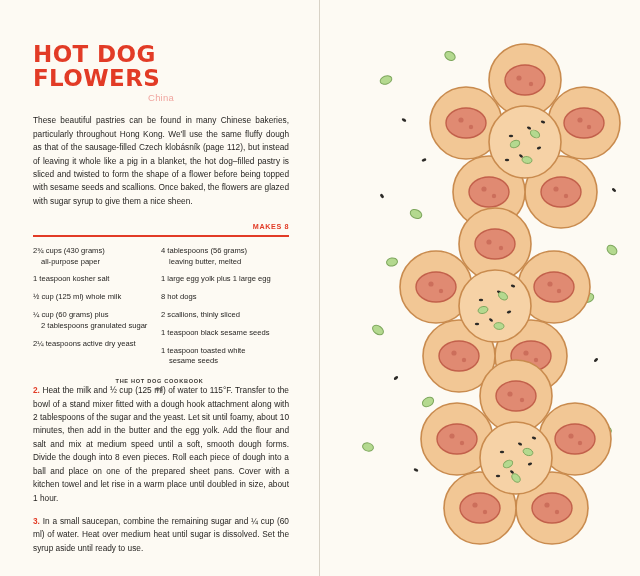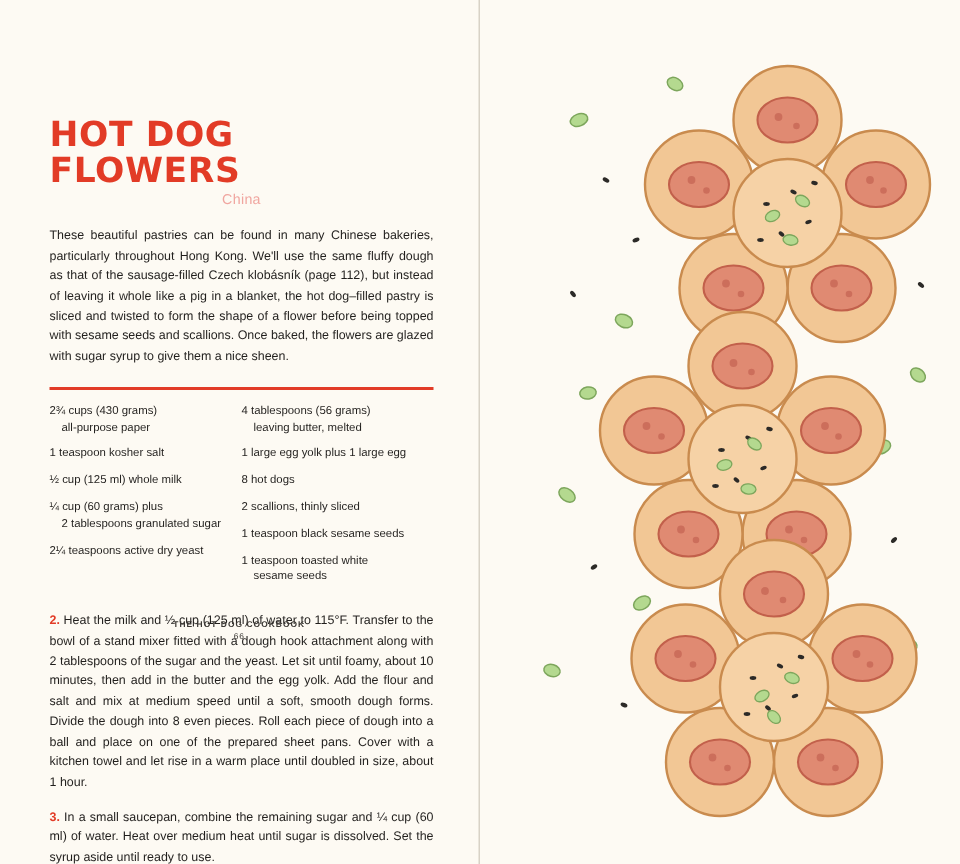--- a/index.html
+++ b/index.html
@@ -30,21 +30,20 @@
   }
   
   .left {
     position: absolute;
     left: 0;
     top: 0;
     width: 319px;
     height: 408px;
     box-sizing: border-box;
     padding: 30px 30px 20px 33px;
-    margin-top: 36px;
   }
   .title {
     font-family: "DejaVu Sans", sans-serif;
     color: #e23b26;
     font-size: 23px;
     font-weight: bold;
     letter-spacing: 0.4px;
     margin: 12px 0 2px 0;
     line-height: 1.05;
   }
@@ -143,20 +142,21 @@
 
 <div class="page">
 
   <div class="left">
 
     <div class="title">HOT DOG FLOWERS</div>
     <div class="subtitle">China</div>
 
     <div class="intro">These beautiful pastries can be found in many Chinese bakeries, particularly throughout Hong Kong. We'll use the same fluffy dough as that of the sausage-filled Czech klobásník (page 112), but instead of leaving it whole like a pig in a blanket, the hot dog–filled pastry is sliced and twisted to form the shape of a flower before being topped with sesame seeds and scallions. Once baked, the flowers are glazed with sugar syrup to give them a nice sheen.</div>
 
+    <div class="makes">MAKES 8</div>
     <div class="rule"></div>
 
     <div class="ingredients">
       <div class="ing-col">
         <div class="ing-item">
           <span>2¾ cups (430 grams)</span>
           <span class="ind">all-purpose paper</span>
         </div>
         <div class="ing-item">
           <span>1 teaspoon kosher salt</span>

